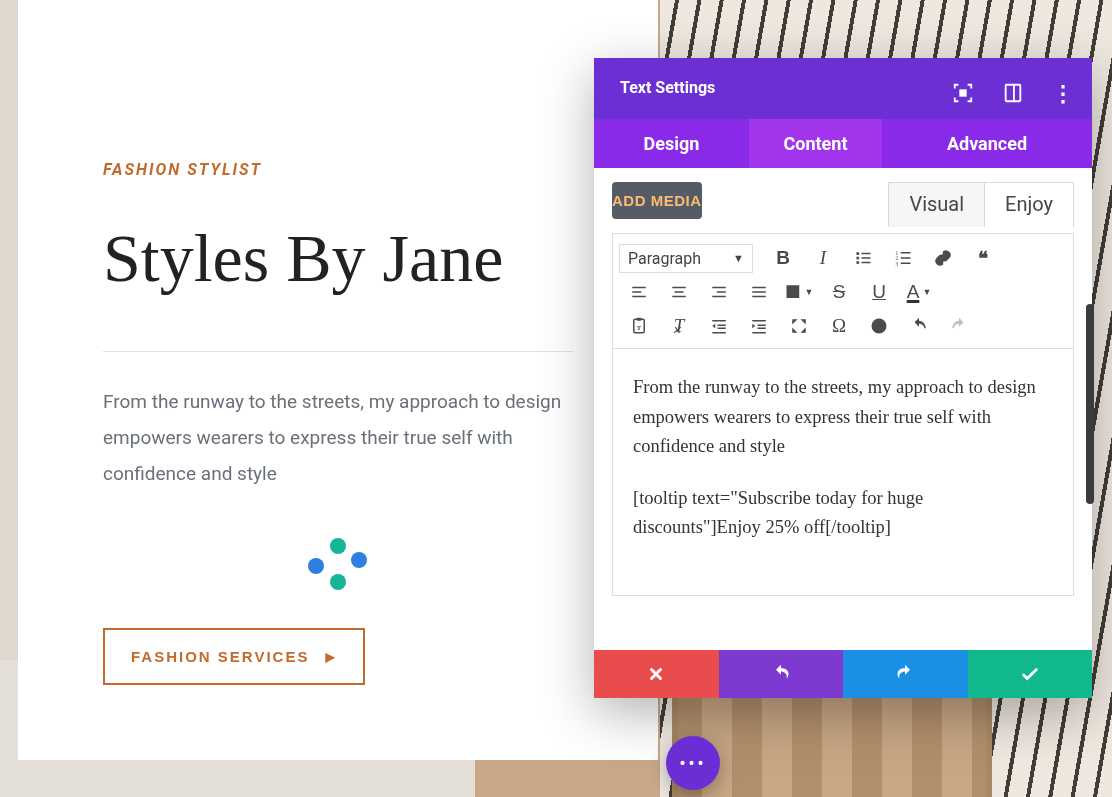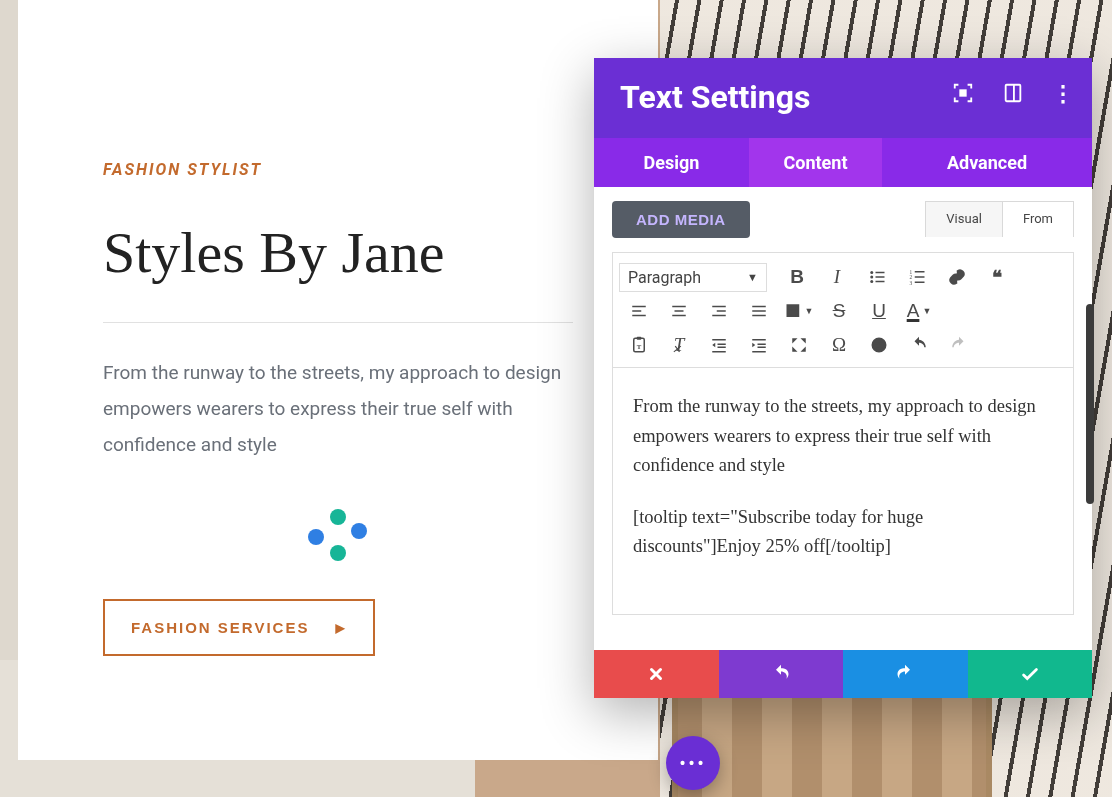--- a/index.html
+++ b/index.html
@@ -26,31 +26,31 @@
     border-radius:14px;
     box-shadow:0 -30px 0 -18px #9a7a58, inset 0 0 0 6px #a98963;
   }
 
   
   .card {
     position:absolute; left:18px; top:0; width:640px; height:760px;
     background:#fff; padding:160px 85px 60px 85px;
   }
   .eyebrow { color:#c36a2d; font-weight:700; letter-spacing:2px; font-size:16px; margin-bottom:40px;font-style:italic;}
-  .title { font-family:"Georgia","Times New Roman",serif; font-size:58px; color:#222; font-weight:400; margin-bottom:36px;}
+  .title { font-family:"Georgia","Times New Roman",serif; font-size:68px; color:#222; font-weight:400; margin-bottom:53px;}
   .divider { border:none; border-top:1px solid #e1e1e1; margin-bottom:32px;}
   .body-text { font-size:19px; line-height:1.9; color:#6a7079; margin-bottom:46px;}
   .spinner { position:relative; width:60px; height:54px; margin:0 auto 36px;}
   .spinner span{position:absolute;width:16px;height:16px;border-radius:50%;}
   .spinner .d1{background:#17b597;left:22px;top:0;}
   .spinner .d2{background:#2f7fe3;left:43px;top:14px;}
   .spinner .d3{background:#2f7fe3;left:0;top:20px;}
   .spinner .d4{background:#17b597;left:22px;top:36px;}
   .services-btn {
-    display:inline-flex; align-items:center; gap:26px;
+    display:inline-flex; align-items:center; gap:16px;
     border:2px solid #c36a2d; color:#c36a2d; font-weight:700;
     letter-spacing:2px; font-size:15px; padding:18px 26px;
     background:#fff; cursor:pointer;
   }
   .services-btn .arrow{font-size:12px;}
 
   
   .panel {
     position:absolute; left:594px; top:58px; width:498px; height:640px;
     display:flex; flex-direction:column;
@@ -58,55 +58,55 @@
     background:#fff;
   }
   .panel-scroll {
     position:absolute; right:-2px; top:246px; width:8px; height:200px;
     background:#3b3b3b; border-radius:4px;
   }
   .panel-head {
     background:#6b2fd4; color:#fff; padding:20px 26px 16px;
     position:relative;
   }
-  .panel-title { font-size:32px; font-weight:700; margin-bottom:6px;}
+  .panel-title { font-size:16px; font-weight:700; margin-bottom:6px;}
   .panel-preset { font-size:16px; font-weight:500; opacity:.92; cursor:pointer;}
   .panel-preset .tri{font-size:10px; margin-left:4px;}
   .head-icons { position:absolute; right:18px; top:24px; display:flex; gap:28px;}
   .head-icons .icn { width:22px; height:22px; display:flex; align-items:center; justify-content:center; cursor:pointer; font-size:20px;}
   .dots-v::before{content:"⋮"; font-size:22px; font-weight:700;}
 
   .tabs { display:flex; background:#892ae8;}
   .tab { flex:0 0 auto; padding:14px 0; text-align:center; color:#fff; font-weight:700; font-size:18px; cursor:pointer;}
   .tab.content{width:133px;background:#a235ec;}
   .tab.design{width:155px;}
   .tab.advanced{flex:1;text-align:center;}
 
   .editor-area { padding:14px 18px 0; background:#fff; position:relative;}
   .add-media {
-    background:#555c66; color:#c4b5fd; font-weight:700; border:none;
-    padding:10px 24px; font-size:15px; border-radius:4px; cursor:pointer;
+    background:#555c66; color:#fdba74; font-weight:700; border:none;
+    padding:10px 0; font-size:15px; border-radius:4px; cursor:pointer;
     letter-spacing:.5px;
   }
   .mode-tabs { position:absolute; right:18px; top:14px; display:flex;}
   .mode-tab {
     border:1px solid #d9d9d9; border-bottom:none; padding:9px 20px 11px;
-    font-size:13px; color:#464646; background:#fff; cursor:pointer;
+    font-size:20px; color:#464646; background:#fff; cursor:pointer;
   }
   .mode-tab.active{background:#f6f6f6;}
   .mode-tab + .mode-tab { border-left:none;}
 
   .toolbar {
     margin-top:14px; border:1px solid #ddd; border-bottom:none;
     padding:8px 6px 4px; background:#fff;
   }
   .tb-row{display:flex; align-items:center; gap:0; padding-bottom:2px;}
   .para-select{
     border:1px solid #ddd; padding:4px 8px; font-size:16px; color:#444;
-    width:148px; display:flex; justify-content:space-between; align-items:center;
+    width:134px; display:flex; justify-content:space-between; align-items:center;
     cursor:pointer; margin-right:10px;
   }
   .tbtn{
     width:40px; height:32px; display:flex; align-items:center; justify-content:center;
     font-size:19px; color:#4b4b4b; cursor:pointer; border-radius:3px;
     font-family:Georgia,serif;
   }
   .tbtn.bold{font-weight:900;font-family:sans-serif;}
   .tbtn.ital{font-style:italic;}
   .tbtn svg{width:18px;height:18px;fill:#4b4b4b;}
@@ -183,21 +183,21 @@
   <div class="tabs">
     <div class="tab design">Design</div>
     <div class="tab content">Content</div>
     <div class="tab advanced">Advanced</div>
   </div>
 
   <div class="editor-area">
     <button class="add-media">ADD MEDIA</button>
     <div class="mode-tabs">
       <div class="mode-tab active">Visual</div>
-      <div class="mode-tab">From</div>
+      <div class="mode-tab">Enjoy</div>
     </div>
 
     <div class="toolbar">
       <div class="tb-row">
         <div class="para-select">
           <span>Paragraph</span>
           <span style="font-size:11px;">▼</span>
         </div>
         <span class="tbtn bold">B</span>
         <span class="tbtn ital">I</span>

